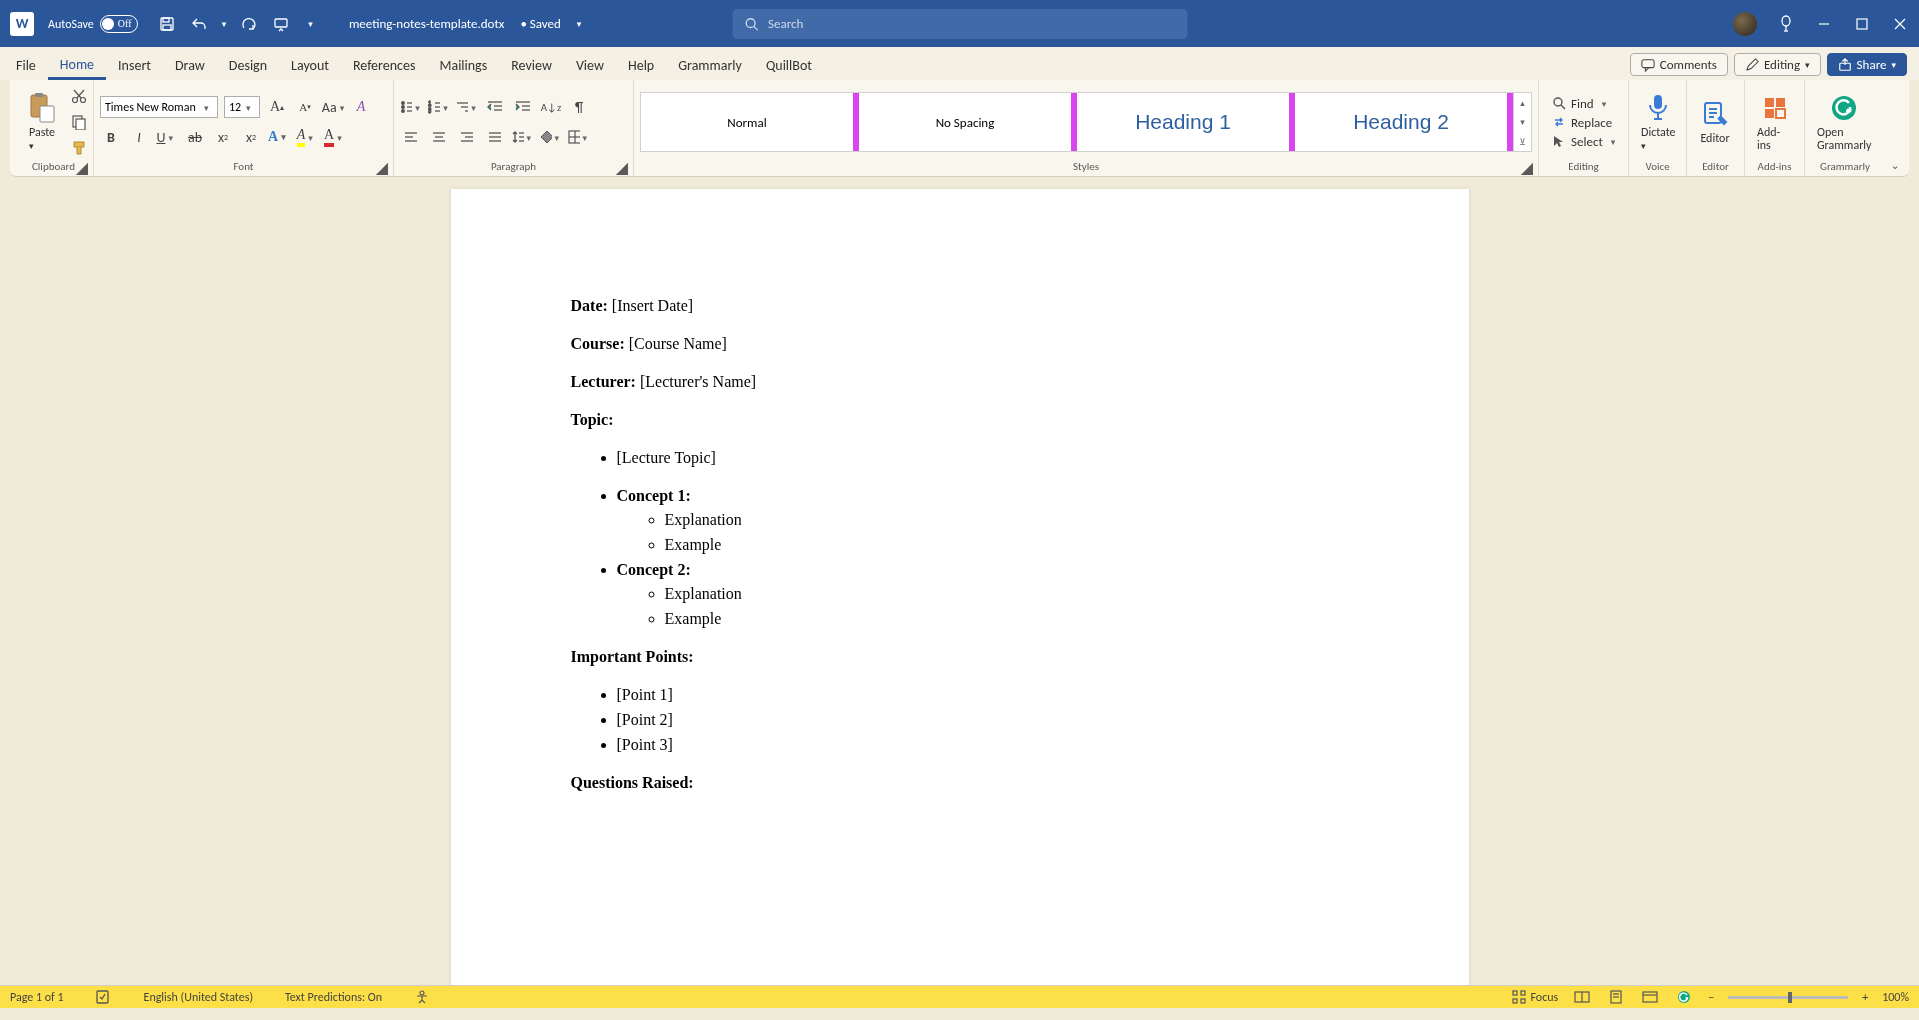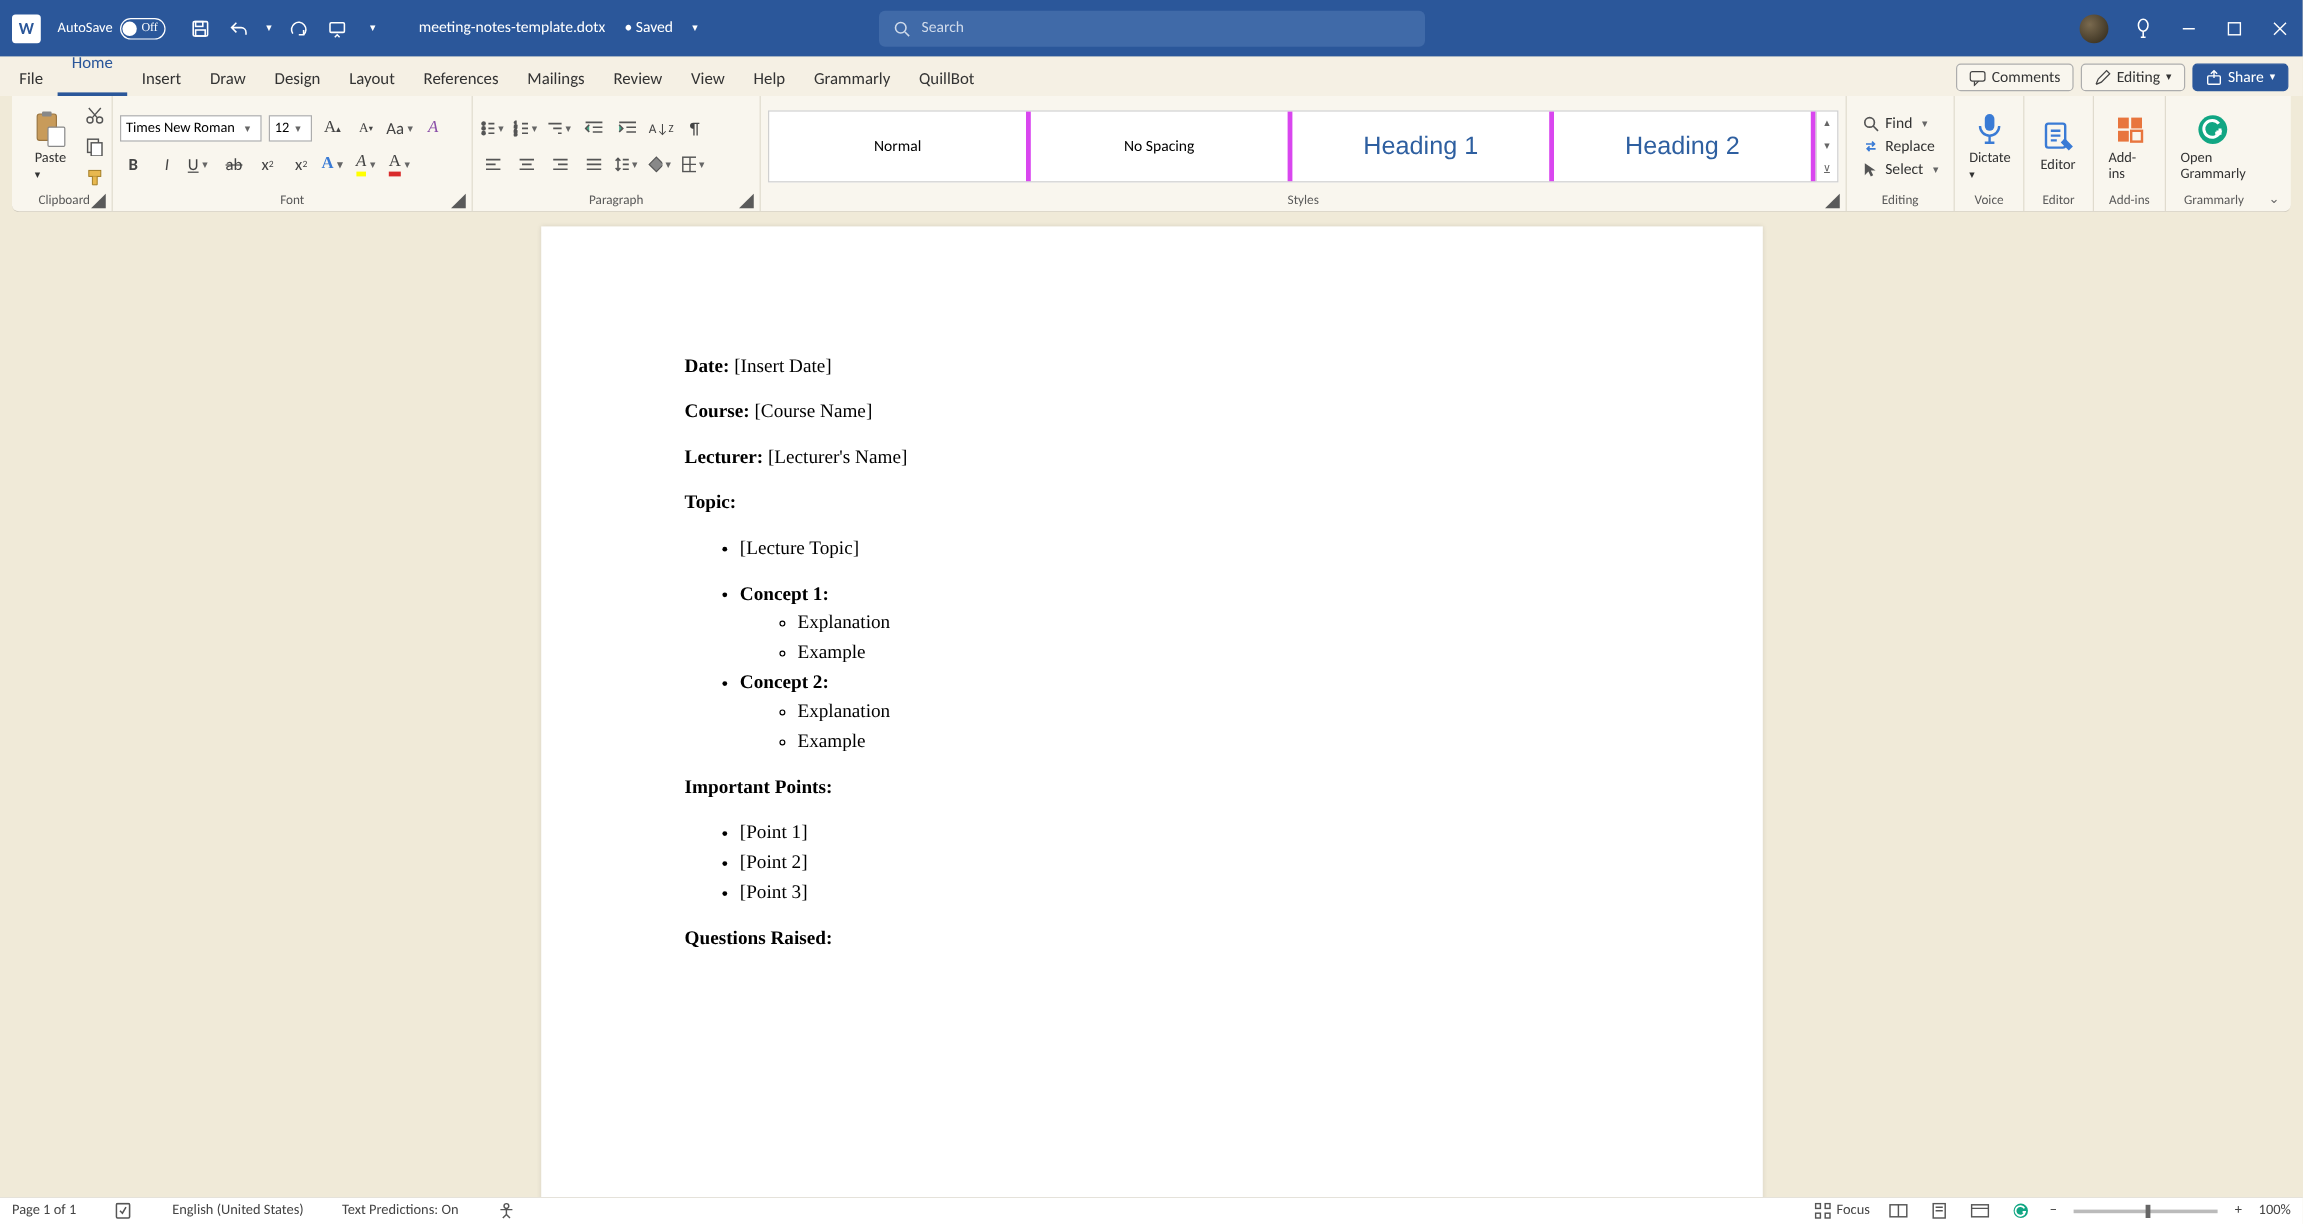--- a/index.html
+++ b/index.html
@@ -14,21 +14,21 @@
 .qat { display: flex; align-items: center; gap: 14px; margin-left: 14px; }
 .qat-btn { width: 18px; height: 18px; display: flex; align-items: center; justify-content: center; color: #fff; }
 .doc-title { margin-left: 30px; font-size: 13px; display: flex; align-items: center; gap: 16px; }
 .search-box { position: absolute; left: 50%; transform: translateX(-50%); width: 455px; height: 30px; background: #406aa8; border-radius: 5px; display: flex; align-items: center; padding: 0 12px; gap: 10px; color: #cfdaea; font-size: 13px; }
 .title-right { margin-left: auto; display: flex; align-items: center; gap: 20px; }
 .avatar { width: 24px; height: 24px; border-radius: 50%; background: radial-gradient(circle at 35% 35%, #7a6a4f 0%, #2c2517 100%); }
 .win-ctrl { width: 18px; height: 18px; display: flex; align-items: center; justify-content: center; }
 
 .tabs-bar { background: #f5f0e4; height: 33px; display: flex; align-items: flex-end; padding: 0 4px; border-bottom: 0; }
 .tab { padding: 6px 12px; font-size: 14px; color: #333; cursor: pointer; }
-.tab.active { color: #2b579a; font-weight: 500; border-bottom: 3px solid #2b579a; padding-bottom: 16px; }
+.tab.active { color: #2b579a; font-weight: 500; border-bottom: 3px solid #2b579a; padding-bottom: 4px; }
 .tabs-right { margin-left: auto; display: flex; align-items: center; gap: 6px; padding-right: 8px; padding-bottom: 4px; }
 .pill-btn { border: 1px solid #adadad; border-radius: 4px; padding: 3px 10px; font-size: 13px; display: flex; align-items: center; gap: 5px; background: #f9f6ee; color: #333; cursor: pointer; }
 .pill-btn.share { background: #2b579a; color: #fff; border-color: #2b579a; }
 
 .ribbon { background: #f9f6ee; height: 97px; display: flex; align-items: stretch; border-bottom: 1px solid #d4cfc2; border-radius: 0 0 6px 6px; margin: 0 10px; padding: 0 4px; }
 .rgroup { border-right: 1px solid #e0dbce; display: flex; flex-direction: column; padding: 4px 6px 0 6px; position: relative; }
 .rgroup .label { font-size: 11px; color: #5a5a5a; text-align: center; padding-bottom: 3px; }
 .rgroup .body { flex: 1; display: flex; align-items: center; gap: 4px; }
 .rgroup .launcher { position: absolute; right: 4px; bottom: 2px; width: 14px; height: 14px; color: #5a5a5a; display: flex; align-items: center; justify-content: center; }
 
@@ -37,39 +37,39 @@
 .big-btn .lbl { font-size: 12px; color: #333; line-height: 1.1; }
 .col { display: flex; flex-direction: column; gap: 4px; }
 .row { display: flex; align-items: center; gap: 6px; }
 .sbtn { width: 22px; height: 22px; display: flex; align-items: center; justify-content: center; color: #444; cursor: pointer; font-size: 14px; }
 .combo { border: 1px solid #adadad; background: #fff; height: 22px; display: flex; align-items: center; padding: 0 4px; font-size: 12px; }
 .font-name { width: 118px; }
 .font-size { width: 36px; }
 .dd { width: 12px; color: #666; font-size: 9px; padding-left: 3px; }
 
 .styles-gallery { flex: 1; background: #fff; border: 1px solid #d0d0d0; height: 60px; display: flex; align-items: stretch; }
-.style-item { flex: 1; display: flex; align-items: center; justify-content: center; font-size: 13px; border-right: 4px solid #d946ef; cursor: pointer; }
+.style-item { flex: 1; display: flex; align-items: center; justify-content: center; font-size: 13px; border-right: 6px solid #d946ef; cursor: pointer; }
 .style-item.heading { color: #2e5fa0; font-family: 'Calibri Light', sans-serif; font-size: 21px; }
 .styles-scroll { width: 18px; display: flex; flex-direction: column; border-left: 1px solid #d0d0d0; }
 .styles-scroll div { flex: 1; display: flex; align-items: center; justify-content: center; font-size: 9px; color: #666; cursor: pointer; }
 
 .editing-col { display: flex; flex-direction: column; gap: 2px; padding: 2px 4px; }
 .editing-item { display: flex; align-items: center; gap: 5px; font-size: 13px; color: #333; cursor: pointer; padding: 1px 3px; }
 
 .doc-area { position: absolute; top: 177px; left: 0; right: 0; bottom: 23px; overflow: auto; background: #f0ead8; display: flex; justify-content: center; }
 .page { width: 1018px; background: #fff; margin-top: 12px; padding: 105px 120px 40px 120px; font-family: "Times New Roman", serif; font-size: 16px; color: #000; line-height: 1.5; min-height: 1200px; box-shadow: 0 0 4px rgba(0,0,0,0.1); }
 .page p { margin-bottom: 14px; }
 .page ul { margin-left: 46px; margin-bottom: 14px; }
 .page ul ul { margin-left: 48px; list-style-type: circle; margin-bottom: 0; }
 .page li { margin-bottom: 1px; }
 .page b { font-weight: bold; }
 .page ul.dense { margin-bottom: 14px; }
 .page ul.dense > li { margin-bottom: 1px; }
 
-.status-bar { position: absolute; bottom: 0; left: 0; right: 0; height: 23px; background: #ffffff; border-top: 1px solid #d4cfc2; display: flex; align-items: center; font-size: 12px; color: #444; padding: 0 10px; gap: 32px; }
+.status-bar { position: absolute; bottom: 12px; left: 0; right: 0; height: 23px; background: #fde047; border-top: 1px solid #d4cfc2; display: flex; align-items: center; font-size: 12px; color: #444; padding: 0 10px; gap: 32px; }
 .status-right { margin-left: auto; display: flex; align-items: center; gap: 14px; }
 .zoom-slider { width: 120px; height: 3px; background: #bbb; position: relative; }
 .zoom-slider .thumb { position: absolute; left: 50%; top: -4px; width: 4px; height: 11px; background: #666; }
 .view-btn { width: 20px; height: 16px; display: flex; align-items: center; justify-content: center; cursor: pointer; color: #555; }
 svg { display: block; }
 </style>
 </head>
 <body>
 
 <div class="title-bar">

